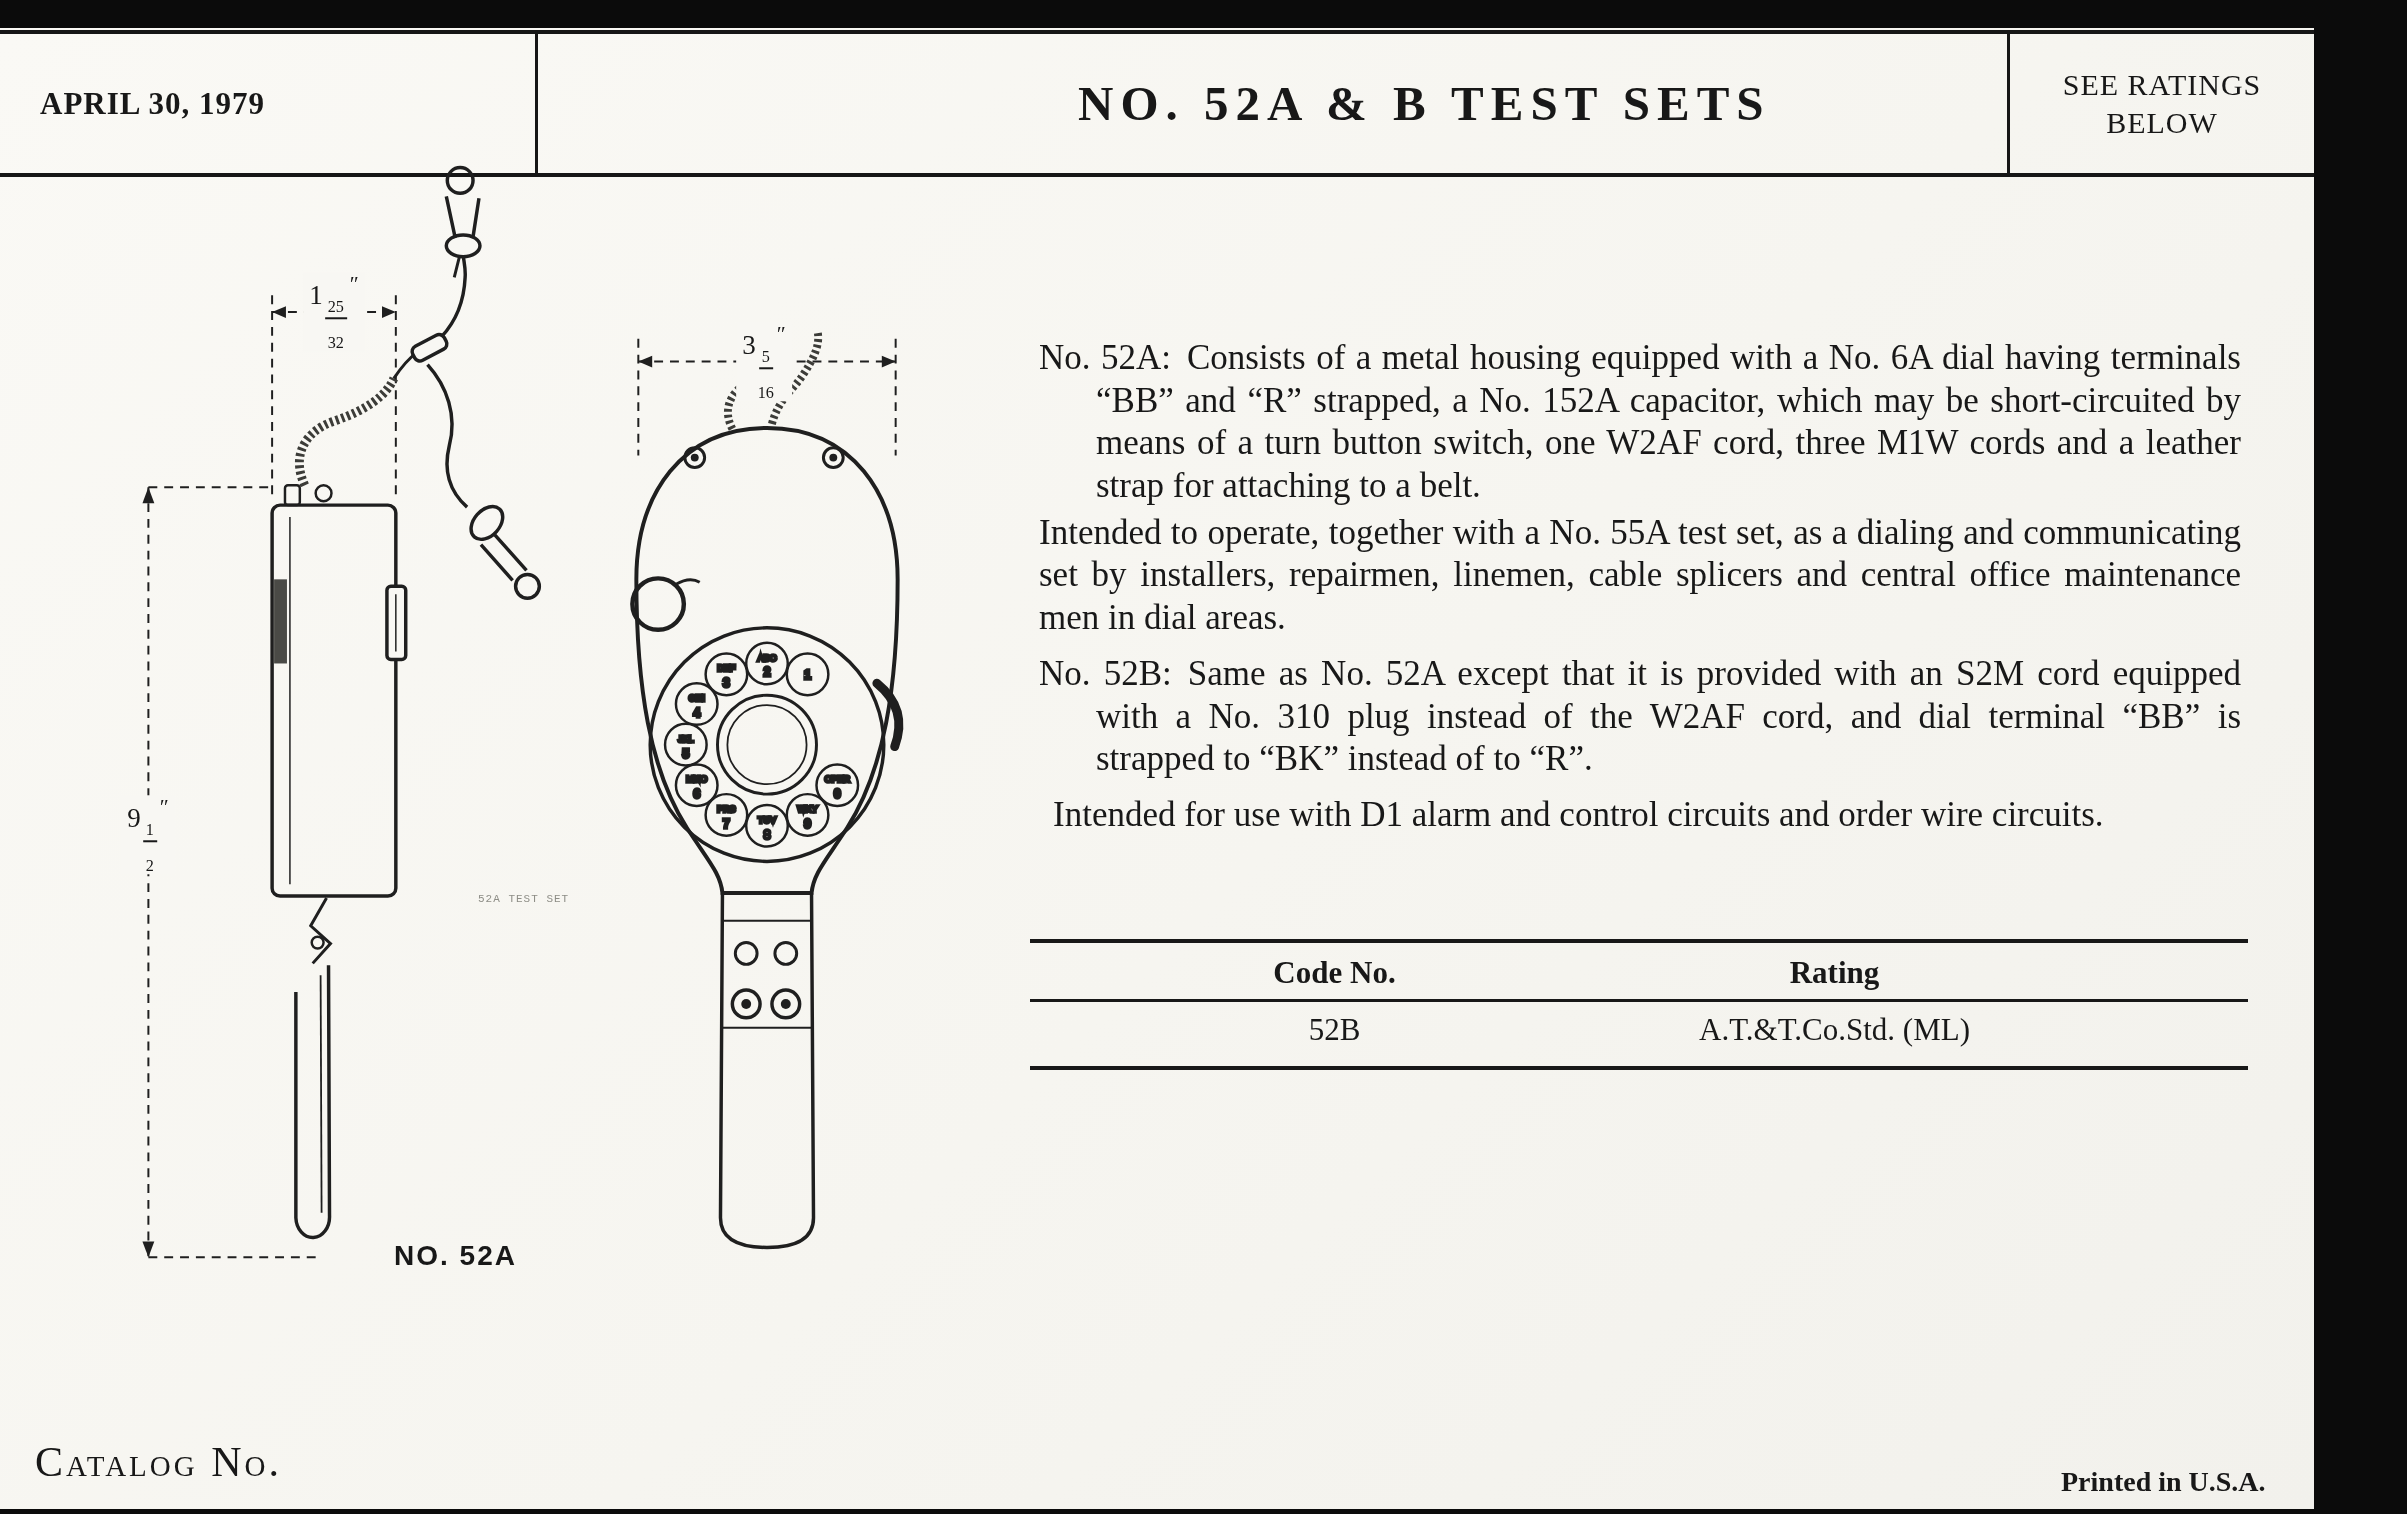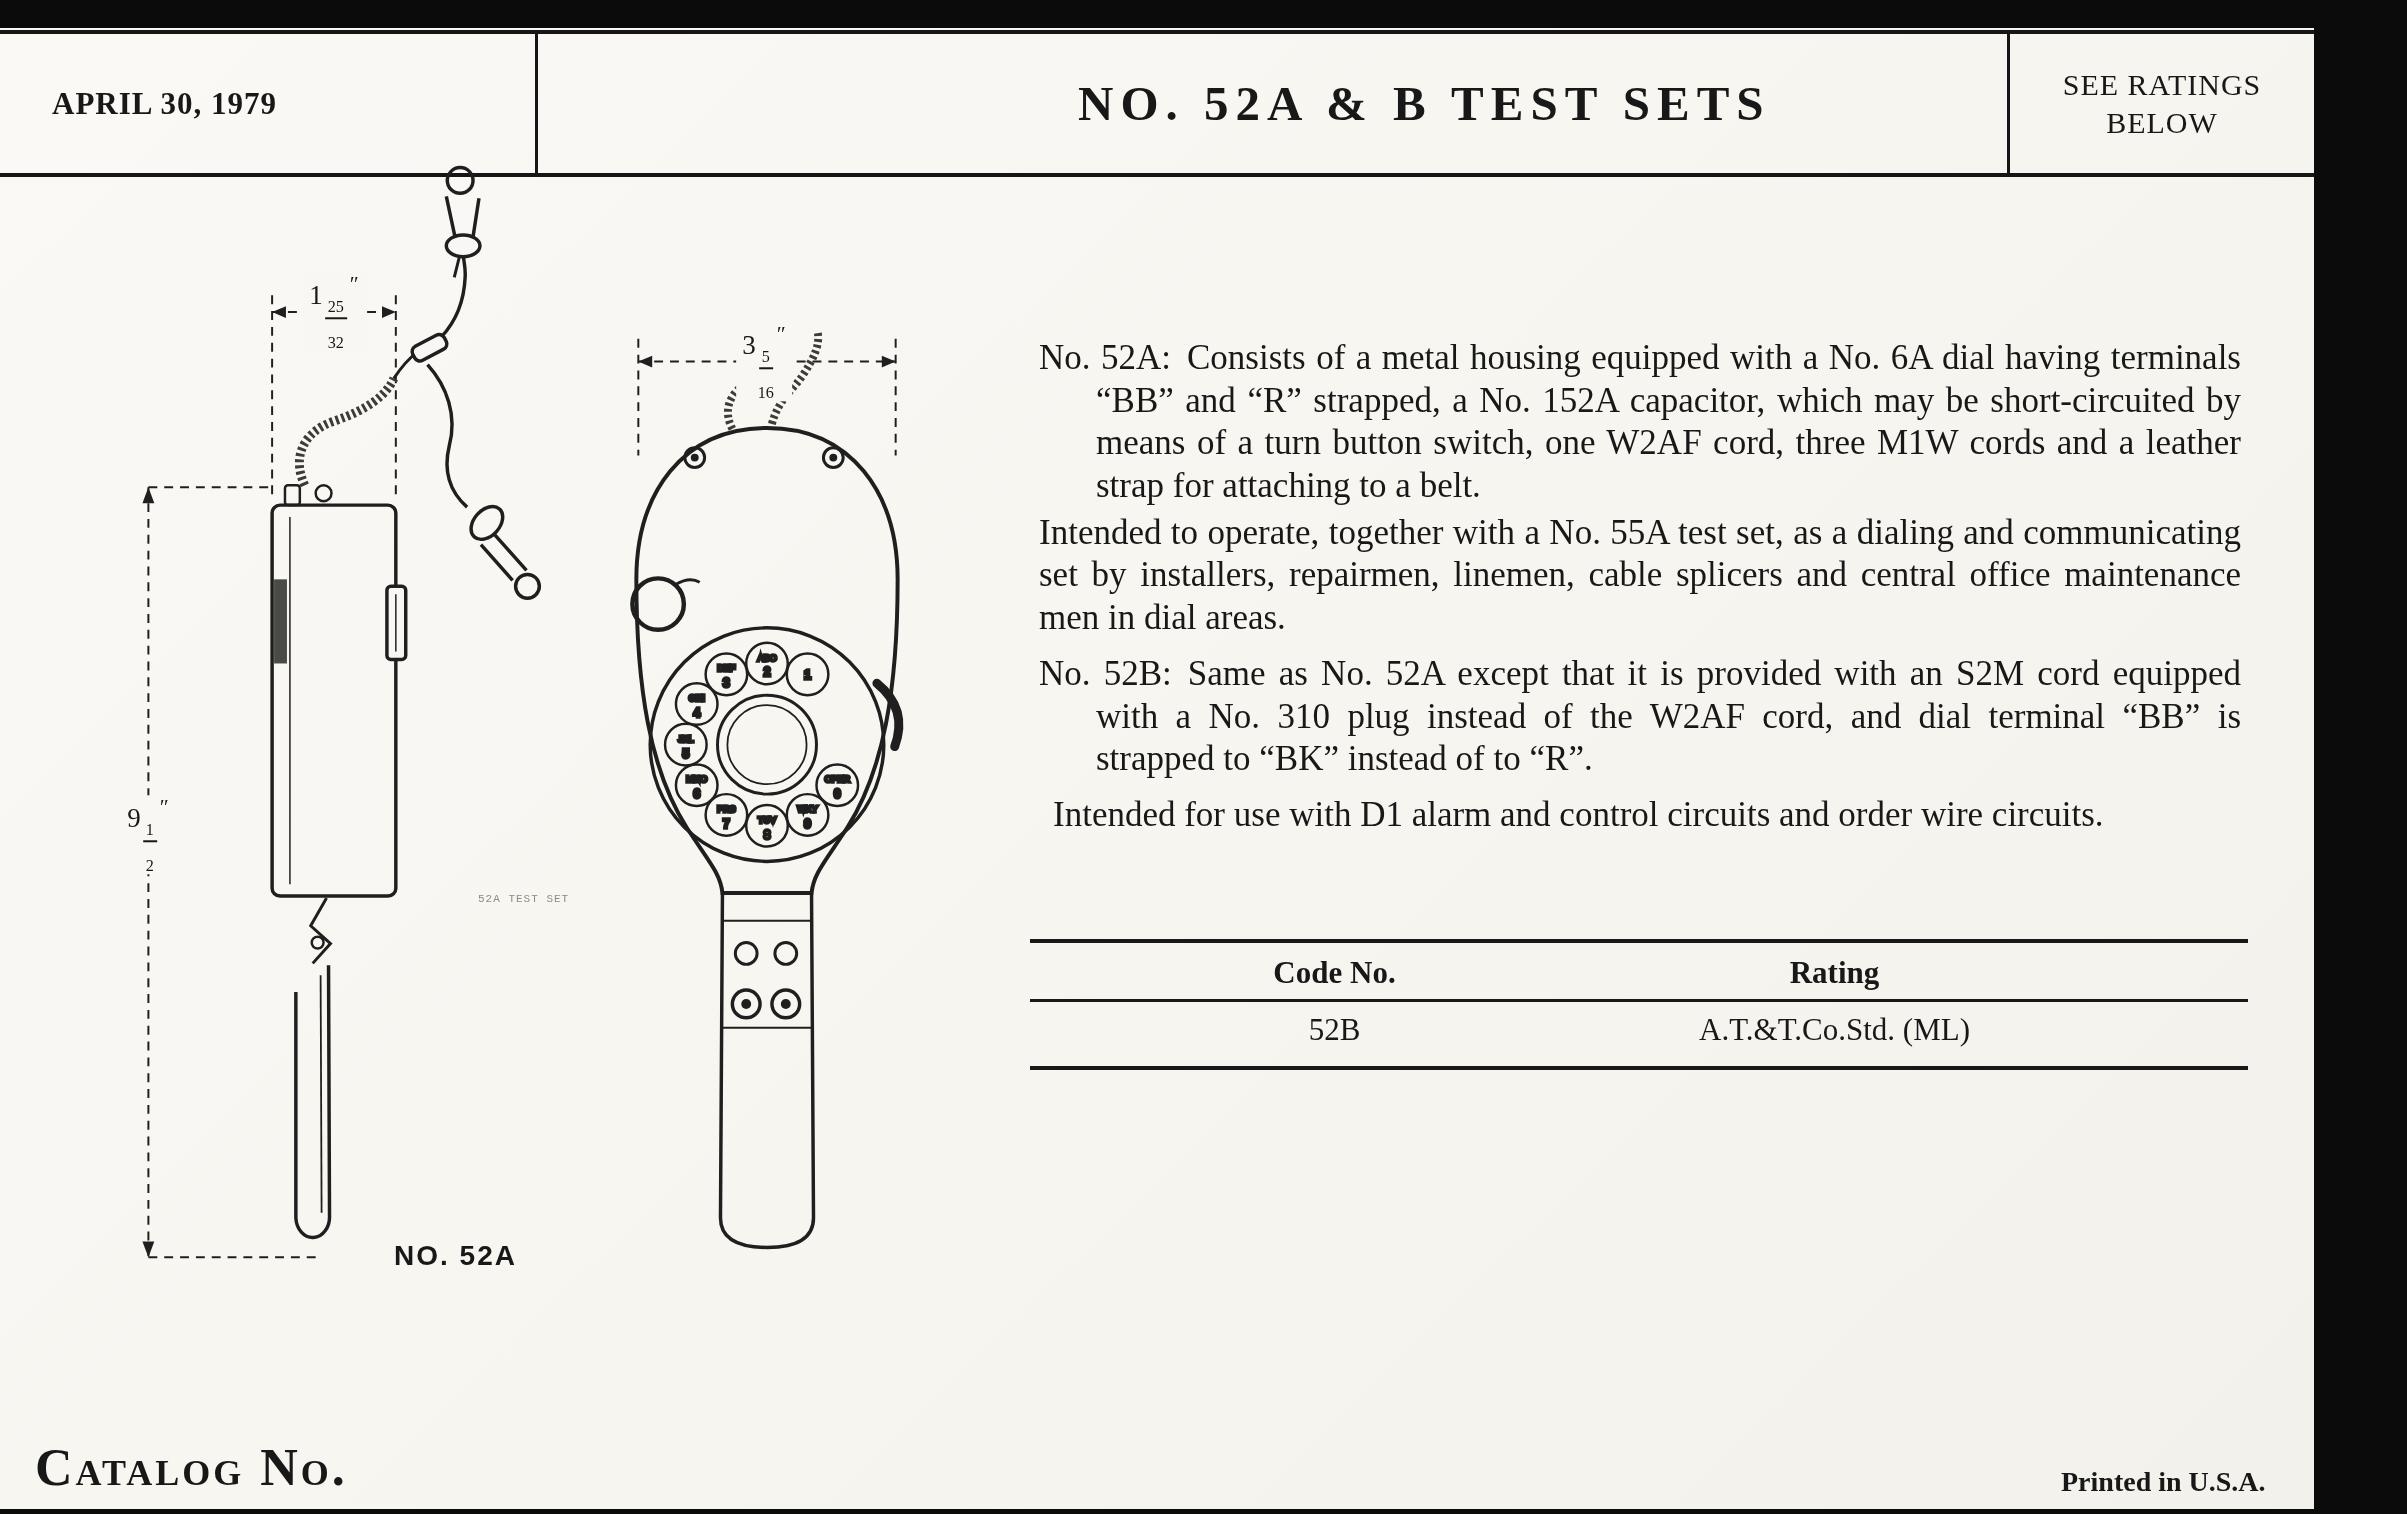--- a/index.html
+++ b/index.html
@@ -17,21 +17,21 @@
     background:linear-gradient(135deg,#faf9f5 0%,#f6f5f0 55%,#f2f1ec 100%);
   }
   
   .header {
     display:flex; align-items:stretch;
     margin-top:2px; height:139px;
     border-top:4px solid #161616;
     border-bottom:4px solid #161616;
   }
   .header-cell { display:flex; align-items:center; box-sizing:border-box; }
-  .cell-date { width:535px; padding-left:52px; }
+  .cell-date { width:535px; padding-left:40px; }
   .cell-date span { font-size:31px; font-weight:bold; letter-spacing:1px; }
   .cell-title {
     flex:1;
     border-left:3px solid #161616;
     border-right:3px solid #161616;
     justify-content:flex-start;
     padding-left:540px;
   }
   .cell-title h1 {
     margin:0; font-size:49px; font-weight:bold; letter-spacing:7px; white-space:nowrap;
@@ -92,21 +92,21 @@
     border-bottom:3px solid #181818;
   }
   .ratings th:first-child { width:50%; }
   .ratings td { font-size:31px; padding:4px 0; text-align:center; }
   .ratings th:nth-child(2), .ratings td:nth-child(2) { padding-right:218px; }
   .ratings tbody tr:first-child td { padding-top:10px; }
   .ratings tbody tr:last-child td { padding-bottom:18px; }
   
   .catalog {
     position:absolute; left:35px; top:1410px;
-    font-size:52px; font-variant:small-caps; letter-spacing:3px; font-weight:700;
+    font-size:42px; font-variant:small-caps; letter-spacing:3px; font-weight:400;
   }
   .footer-center { position:absolute; left:1008px; top:1438px; font-size:28px; font-weight:bold; }
   .footer-right  { position:absolute; left:2061px; top:1438px; font-size:28px; font-weight:bold; }
 </style>
 </head>
 <body>
 
 <div class="paper">
 
   <div class="header">

